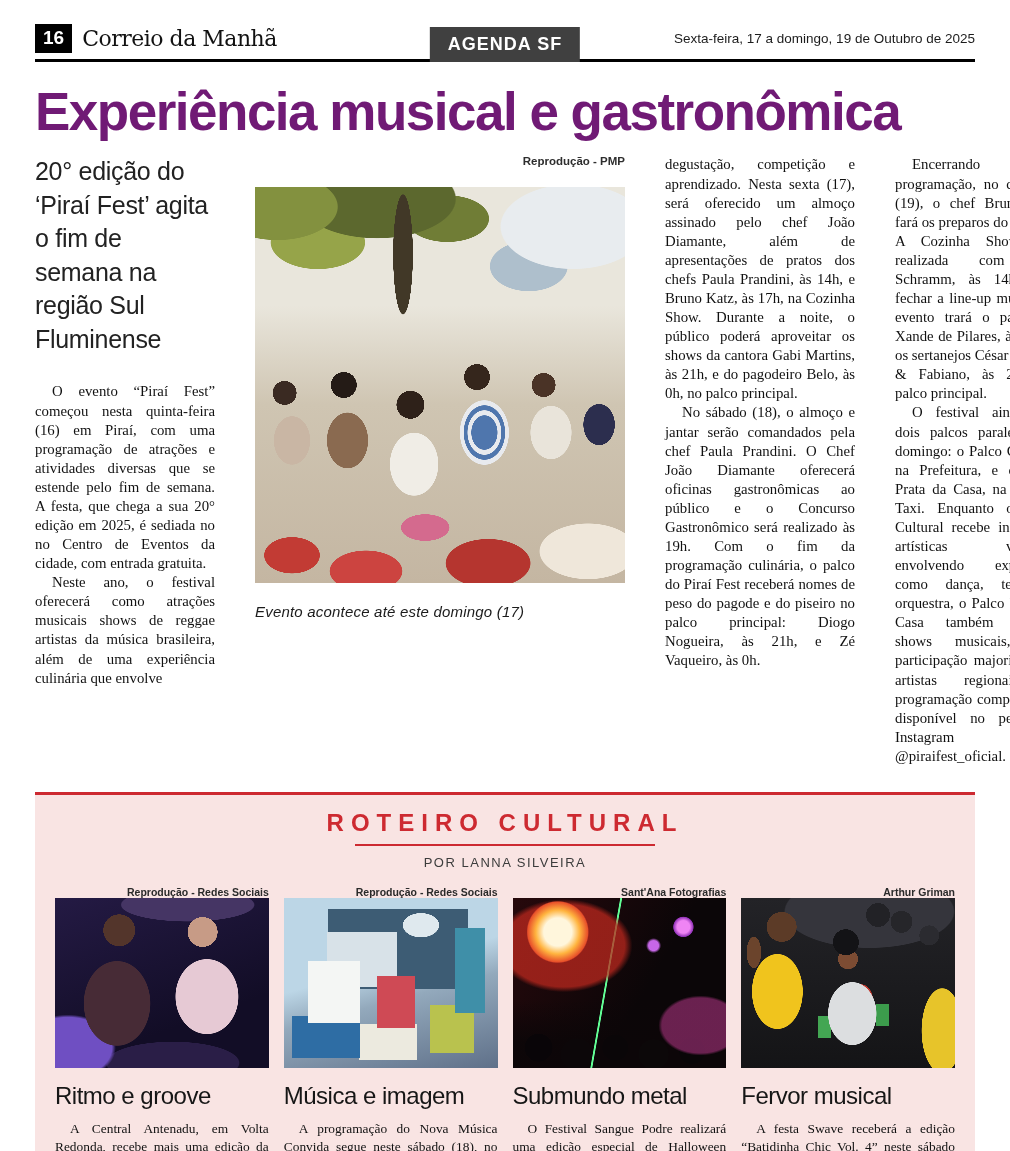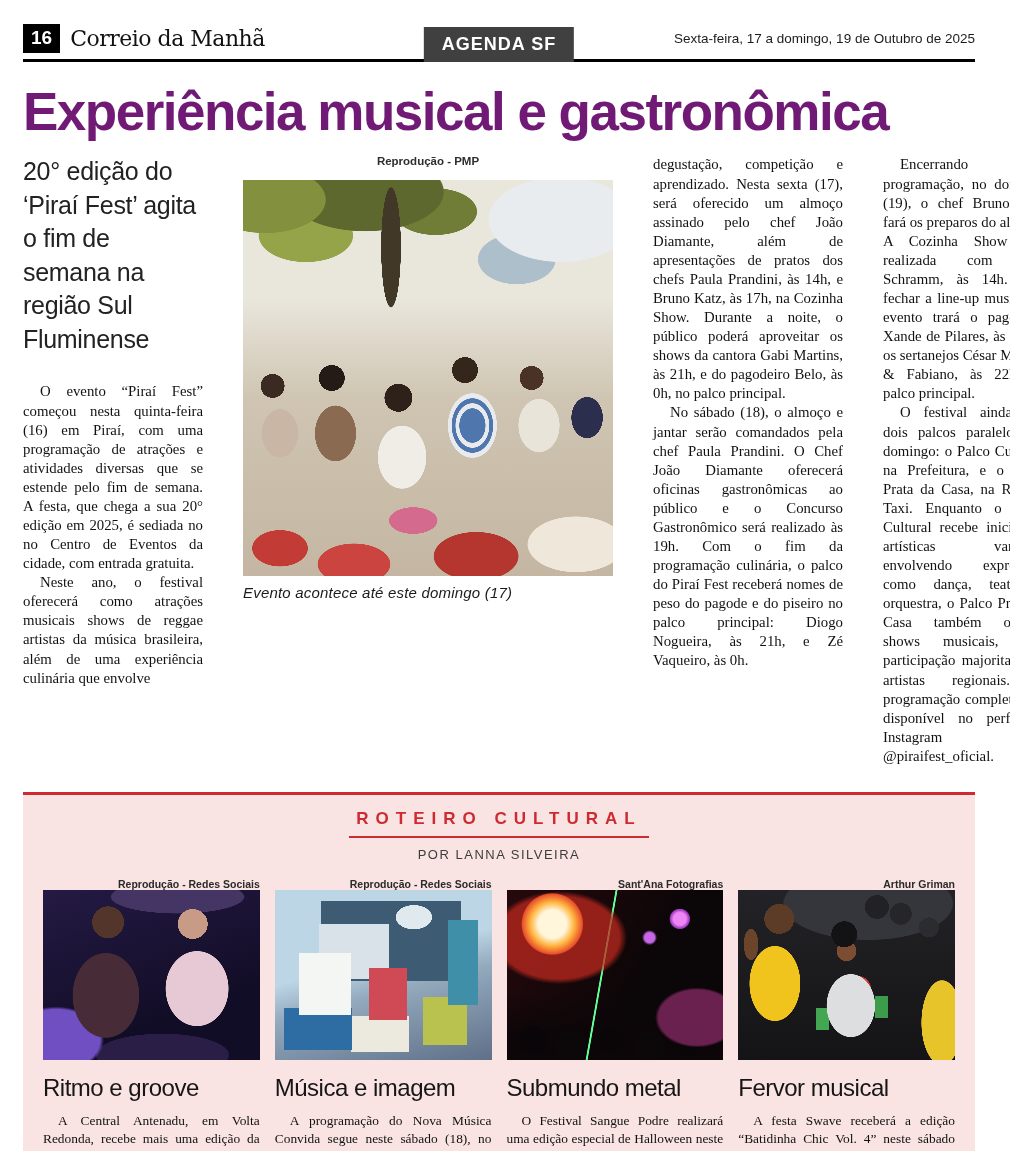--- a/index.html
+++ b/index.html
@@ -1,36 +1,36 @@
 <!DOCTYPE html>
 <html lang="pt-BR"><head>
 <meta charset="utf-8">
 <style>
   * { margin:0; padding:0; box-sizing:border-box; }
   html,body { background:#ffffff; }
   body { width:1010px; height:1151px; overflow:hidden; font-family:"Liberation Sans",sans-serif; color:#111; }
-  .page { width:1010px; height:1151px; padding:24px 35px 0 23px; }
+  .page { width:1010px; height:1151px; padding:24px 35px 0 35px; }
 
   
   .masthead { position:relative; display:flex; align-items:center; border-bottom:3px solid #000; padding-bottom:6px; }
   .page-num { background:#000; color:#fff; font-weight:700; font-size:19px; padding:3px 8px; line-height:1.2; }
   .paper-name { font-family:"DejaVu Serif",serif; font-weight:400; font-size:22px; margin-left:10px; letter-spacing:-0.5px; }
   .section-badge { position:absolute; left:50%; transform:translateX(-50%); bottom:-3px; background:#404040; color:#fff; font-weight:700; font-size:18px; letter-spacing:1px; padding:7px 18px; }
   .date-line { margin-left:auto; font-size:13.5px; color:#1c1c1c; }
 
   
   h1.headline { font-size:53px; font-weight:600; letter-spacing:-1.5px; line-height:1.05; margin:22px 0 6px 0; color:#701a75; white-space:nowrap; }
 
   
   .article-grid { display:grid; grid-template-columns:180px 370px 190px 164px; column-gap:12px; margin-top:16px;gap:40px; }
   .deck { font-size:25px; line-height:1.34; font-weight:500; color:#222; margin-bottom:26px; letter-spacing:-0.3px; }
   .serif p { font-family:"Liberation Serif",serif; font-size:14.8px; line-height:1.29; text-align:justify; text-indent:17px; hyphens:auto; }
   .serif p.cont { text-indent:0; }
-  .photo-credit { font-size:11.5px; font-weight:700; color:#2e2e2e; text-align:center; margin-bottom:13px; }
-  .photo-caption { font-style:italic; font-size:15px; color:#1b1b1b; margin-top:8px; letter-spacing:0.2px; }
+  .photo-credit { font-size:11.5px; font-weight:700; color:#2e2e2e; text-align:right; margin-bottom:20px; }
+  .photo-caption { font-style:italic; font-size:15px; color:#1b1b1b; margin-top:20px; letter-spacing:0.2px; }
 
   .photo-main { width:370px; height:396px; background-color:#d9d4c6; background-repeat:no-repeat; background-image:
     radial-gradient(ellipse 46px 30px at 10% 93%, #c23b34 0 60%, transparent 61%),
     radial-gradient(ellipse 60px 34px at 30% 97%, #cc4440 0 60%, transparent 61%),
     radial-gradient(ellipse 70px 40px at 63% 95%, #b5352f 0 60%, transparent 61%),
     radial-gradient(ellipse 80px 46px at 90% 92%, #efe7da 0 60%, transparent 61%),
     radial-gradient(ellipse 40px 22px at 46% 86%, #d46a8e 0 60%, transparent 61%),
     radial-gradient(circle 12px at 8% 52%, #3a2a22 0 99%, transparent 100%),
     radial-gradient(ellipse 30px 40px at 10% 64%, #c9b6a4 0 60%, transparent 61%),
     radial-gradient(circle 13px at 24% 50%, #241b16 0 99%, transparent 100%),
@@ -46,21 +46,21 @@
     radial-gradient(ellipse 70px 45px at 74% 20%, #aebfcc 0 55%, transparent 56%),
     radial-gradient(ellipse 14px 85px at 40% 17%, #413827 0 70%, transparent 71%),
     radial-gradient(ellipse 100px 55px at 6% 5%, #83913f 0 60%, transparent 61%),
     radial-gradient(ellipse 130px 65px at 33% 3%, #5c682e 0 60%, transparent 61%),
     radial-gradient(ellipse 85px 48px at 17% 14%, #96a449 0 55%, transparent 56%),
     radial-gradient(ellipse 75px 42px at 52% 8%, #707d36 0 55%, transparent 56%),
     linear-gradient(#e9e6dc 0 30%, #cfc5b2 55%, #c4b6a2 100%); }
 
   
   .roteiro { margin-top:26px; border-top:3px solid #cd2a31; background:#f9e4e3; padding:14px 20px 24px 20px; }
-  .rc-title { text-align:center; color:#cd2a31; font-weight:700; font-size:17px; letter-spacing:7px; }
+  .rc-title { text-align:center; color:#cd2a31; font-weight:700; font-size:24px; letter-spacing:7px; }
   .rc-rule { width:300px; height:2px; background:#cd2a31; margin:7px auto 9px auto; }
   .rc-byline { text-align:center; font-size:13px; color:#3c3c3c; letter-spacing:1.5px; }
   .rc-grid { display:grid; grid-template-columns:repeat(4,1fr); column-gap:15px; margin-top:16px; }
   .rc-credit { font-size:10.5px; font-weight:700; color:#2a2a2a; text-align:right; margin-bottom:0; }
   .rc-photo { width:100%; height:170px; background-repeat:no-repeat; }
   .rc-article h2 { font-size:24px; font-weight:500; letter-spacing:-0.5px; color:#161616; margin:14px 0 10px 0; white-space:nowrap; }
   .rc-article p { font-family:"Liberation Serif",serif; font-size:13.4px; line-height:1.33; text-align:justify; text-indent:15px; hyphens:auto; }
 
   .photo-r0 { background-color:#150f2b; background-image:
     radial-gradient(circle 15px at 69% 20%, #c79b86 0 99%, transparent 100%),

